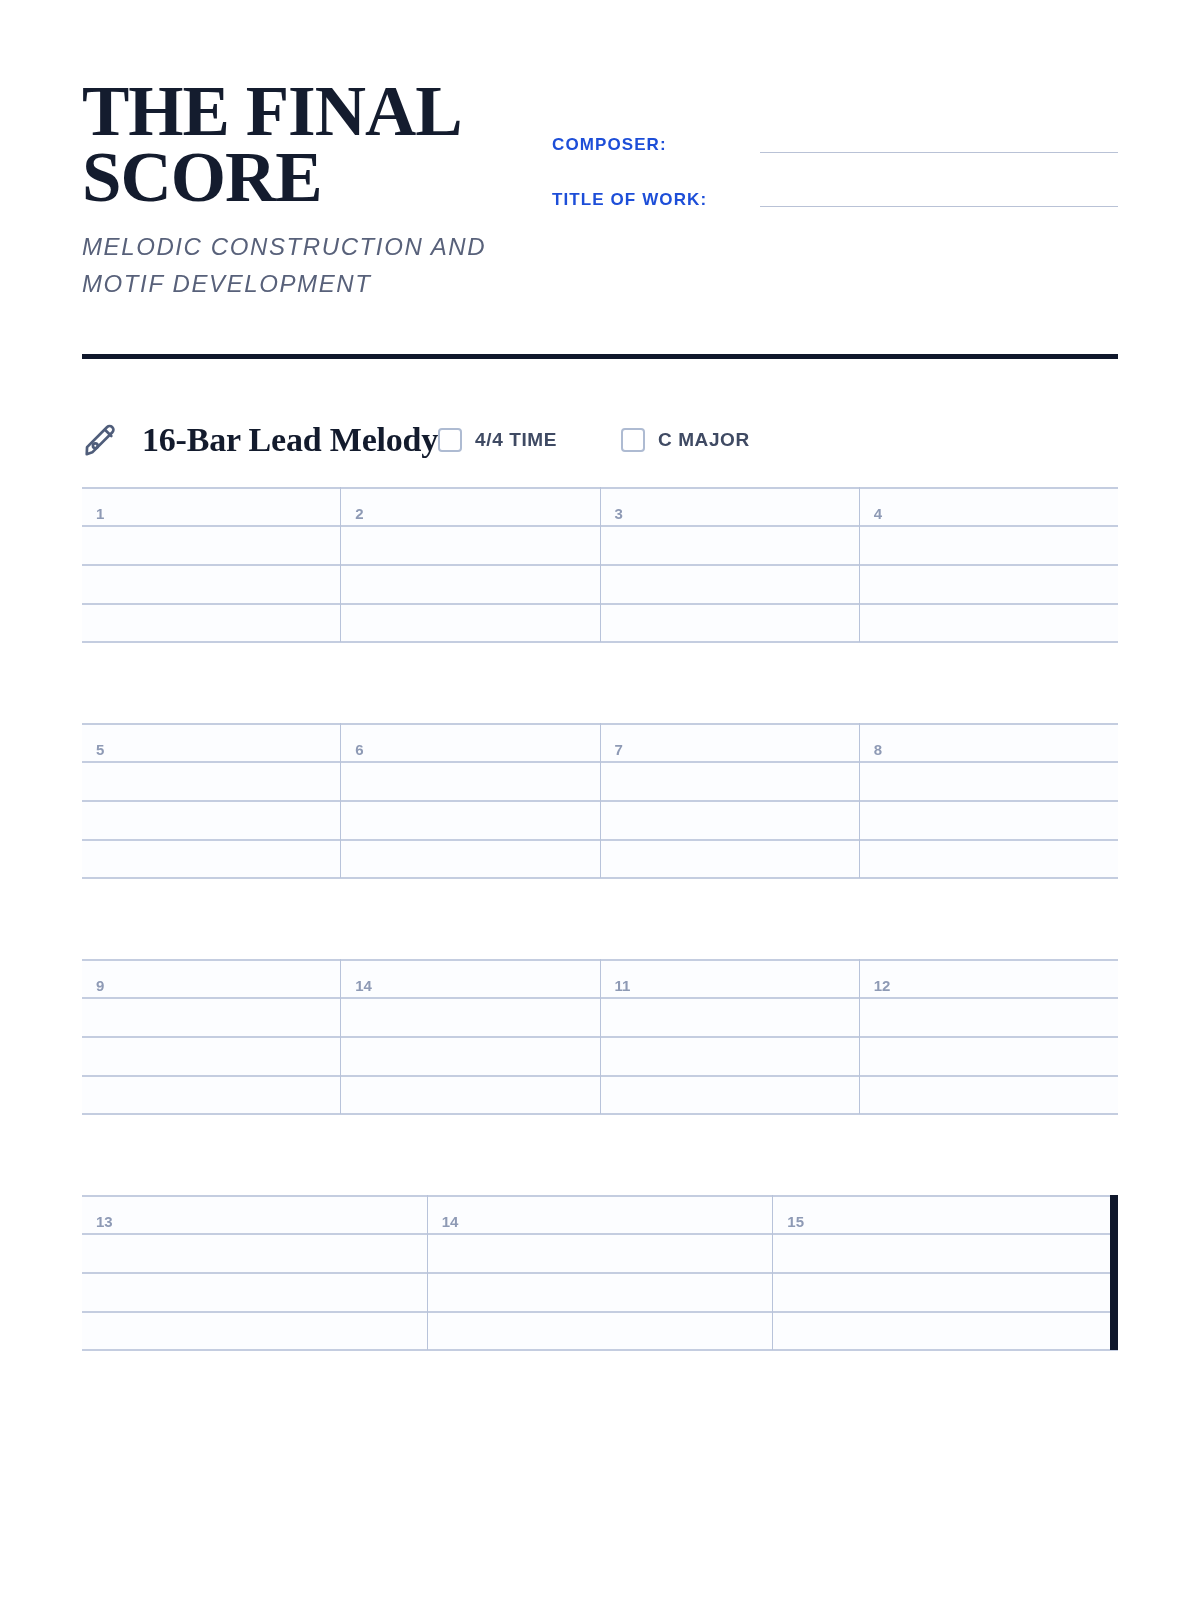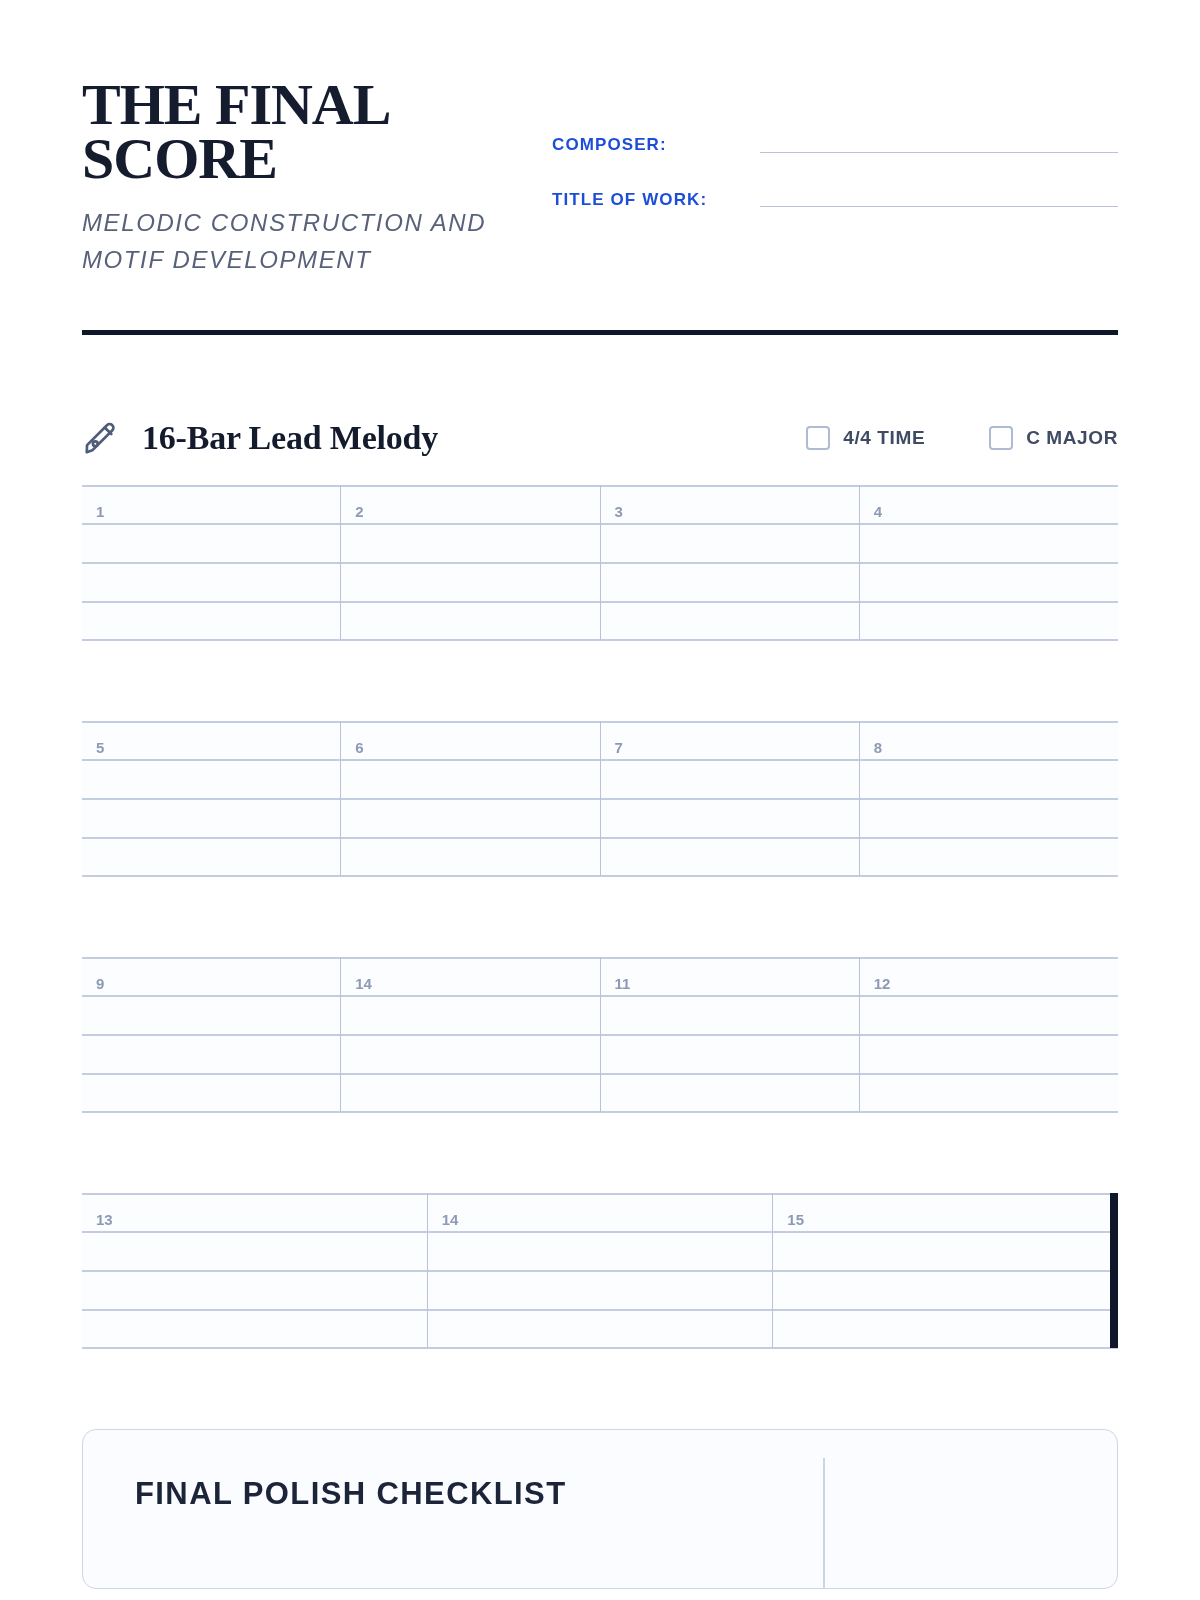--- a/index.html
+++ b/index.html
@@ -28,21 +28,21 @@
     align-items: flex-start;
     justify-content: space-between;
     padding-top: 78px;
   }
   .brand {
     max-width: 470px;
   }
   .brand-title {
     font-family: "Liberation Serif", serif;
     font-weight: bold;
-    font-size: 58px;
+    font-size: 71px;
     line-height: 0.93;
     letter-spacing: -1px;
     color: #141c2e;
     margin: 0;
     text-transform: uppercase;
   }
   .brand-sub {
     margin-top: 18px;
     font-size: 24px;
     font-style: italic;
@@ -85,24 +85,23 @@
 
   .rule {
     margin-top: 52px;
     height: 5px;
     background: #0f172b;
     width: 100%;
   }
 
   
   .section-head {
-    margin-top: 84px;
+    margin-top: 62px;
     display: flex;
     align-items: center;
-    justify-content: space-between;
   }
   .section-left {
     display: flex;
     align-items: center;
     gap: 22px;
   }
   .pen-icon svg { display: block; }
   .section-title {
     font-family: "Liberation Serif", serif;
     font-weight: bold;
@@ -363,18 +362,14 @@
           </div>
         <div class="bar">
             <span class="bar-num">15</span>
           </div>
       </div>
       <div class="endbar"></div>
     </div>
 
   </div>
 
-  <div class="card">
-    <div class="card-title">FINAL POLISH CHECKLIST</div>
-    <div class="card-divider"></div>
-  </div>
 
 </div>
 
 </body></html>

